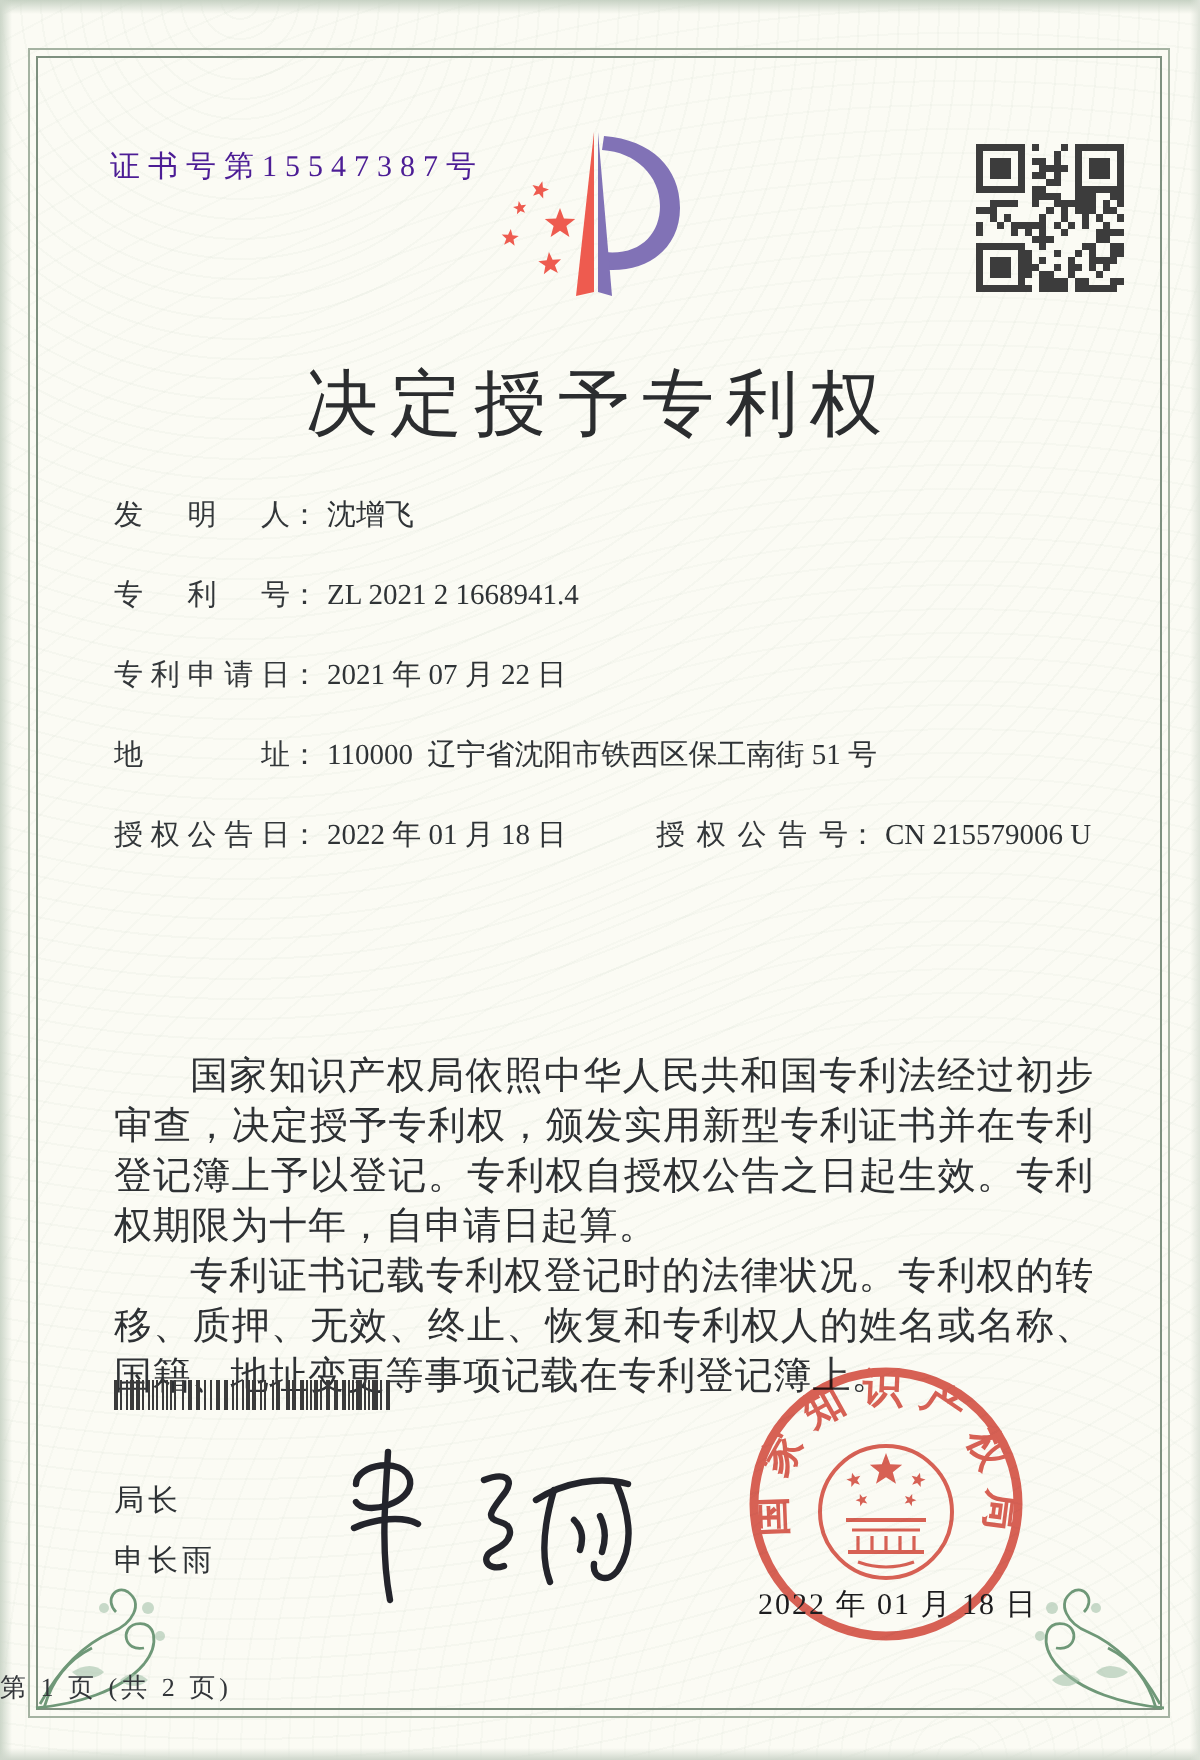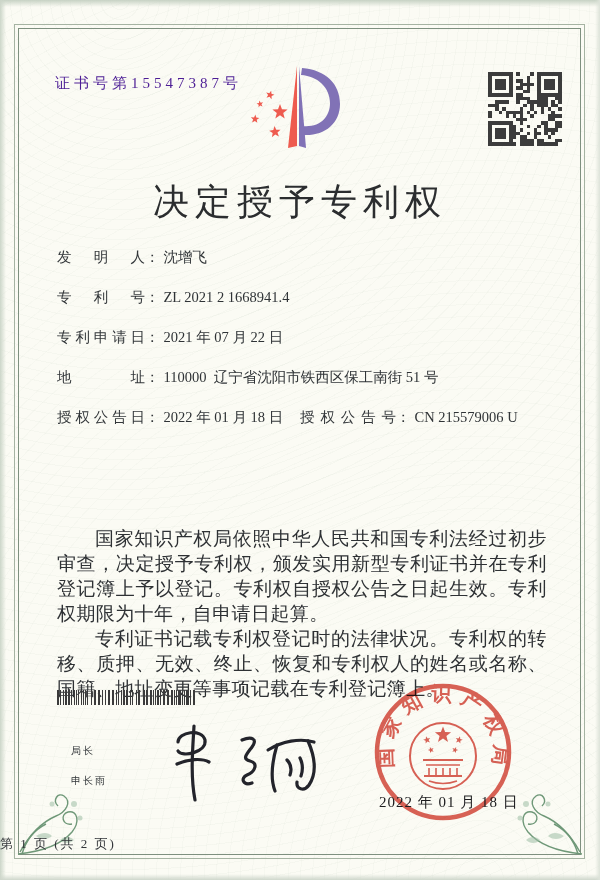--- a/index.html
+++ b/index.html
@@ -42,33 +42,33 @@
     position:absolute;left:0;top:178px;width:600px;text-align:center;
     font-size:36px;letter-spacing:6px;font-weight:500;color:#2b2d2f;z-index:3;
   }
 
   .fields{position:absolute;left:57px;top:248px;width:500px;z-index:3;font-size:14.5px;}
   .frow{height:16px;margin-bottom:24px;position:relative;white-space:nowrap;}
   .flabel{display:inline-block;width:88px;text-align:justify;text-align-last:justify;vertical-align:top;color:#33373a;}
   .fcolon{display:inline-block;margin-right:4px;color:#33373a;}
   .fvalue{white-space:pre;color:#2f3336;}
   .grant-right{position:absolute;left:243px;top:0;white-space:nowrap;}
-  .grant-right .flabel{width:96px;}
+  .grant-right .flabel{width:96px;margin-left:28px;}
 
   .paras{
     position:absolute;left:57px;top:526px;width:490px;z-index:3;
     font-size:19px;line-height:25px;letter-spacing:.4px;color:#2e3134;text-align:justify;
   }
   .paras p{margin:0;text-indent:2em;}
 
   .barcode{position:absolute;left:57px;top:690px;width:138px;height:15px;z-index:3;}
   .barcode svg{width:100%;height:100%;}
   .barcode rect{fill:#3b3b3b;}
 
-  .signer{position:absolute;left:71px;top:736px;z-index:3;font-size:10px;line-height:30px;color:#2f3336;letter-spacing:2px;}
+  .signer{position:absolute;left:57px;top:736px;z-index:3;font-size:15px;line-height:30px;color:#2f3336;letter-spacing:2px;}
   .signature{position:absolute;left:150px;top:712px;width:180px;height:95px;z-index:4;}
   .signature path{stroke:#23242b;stroke-width:3.2;fill:none;stroke-linecap:round;stroke-linejoin:round;}
 
   .seal{position:absolute;left:363px;top:672px;width:160px;height:160px;z-index:3;opacity:.92;mix-blend-mode:multiply;}
   .seal-date{
     position:absolute;left:379px;top:793px;z-index:5;
     font-size:15px;color:#1c1c1e;letter-spacing:1px;white-space:pre;
   }
 
   .footer{

